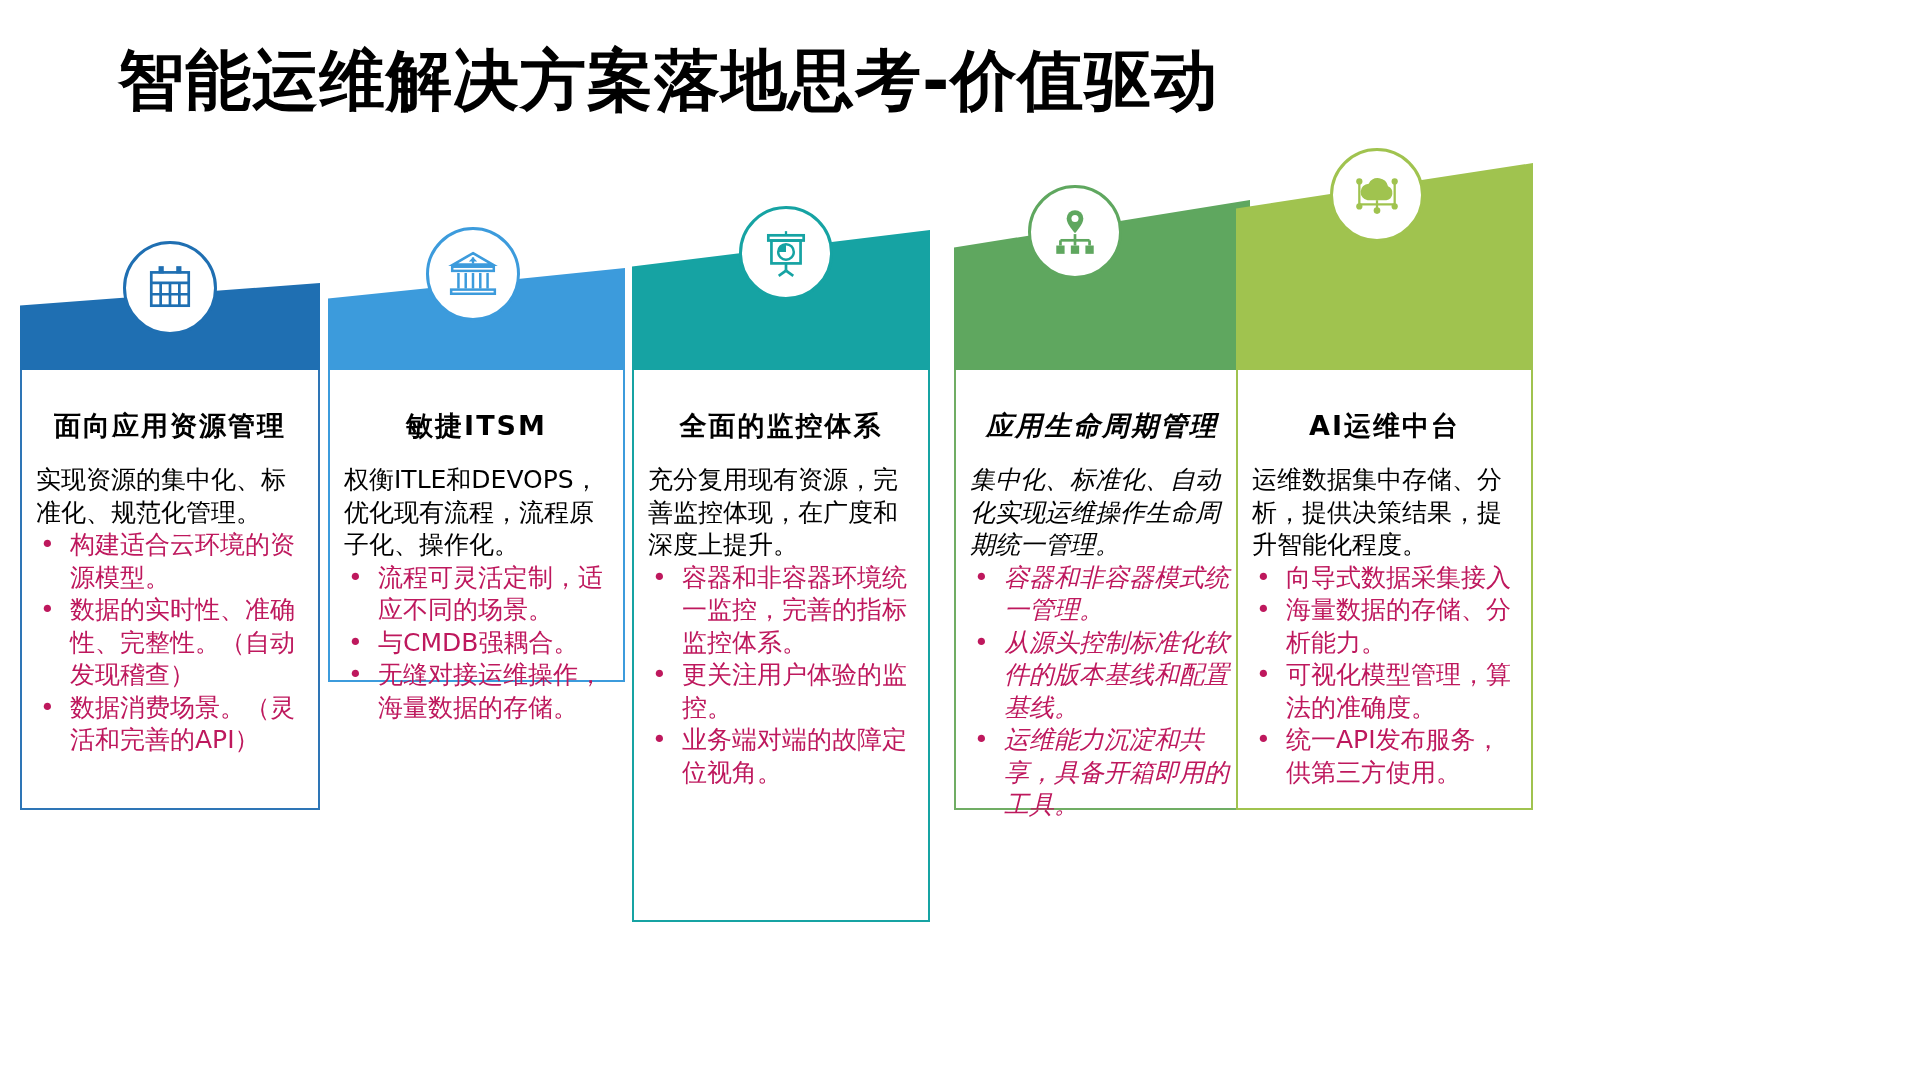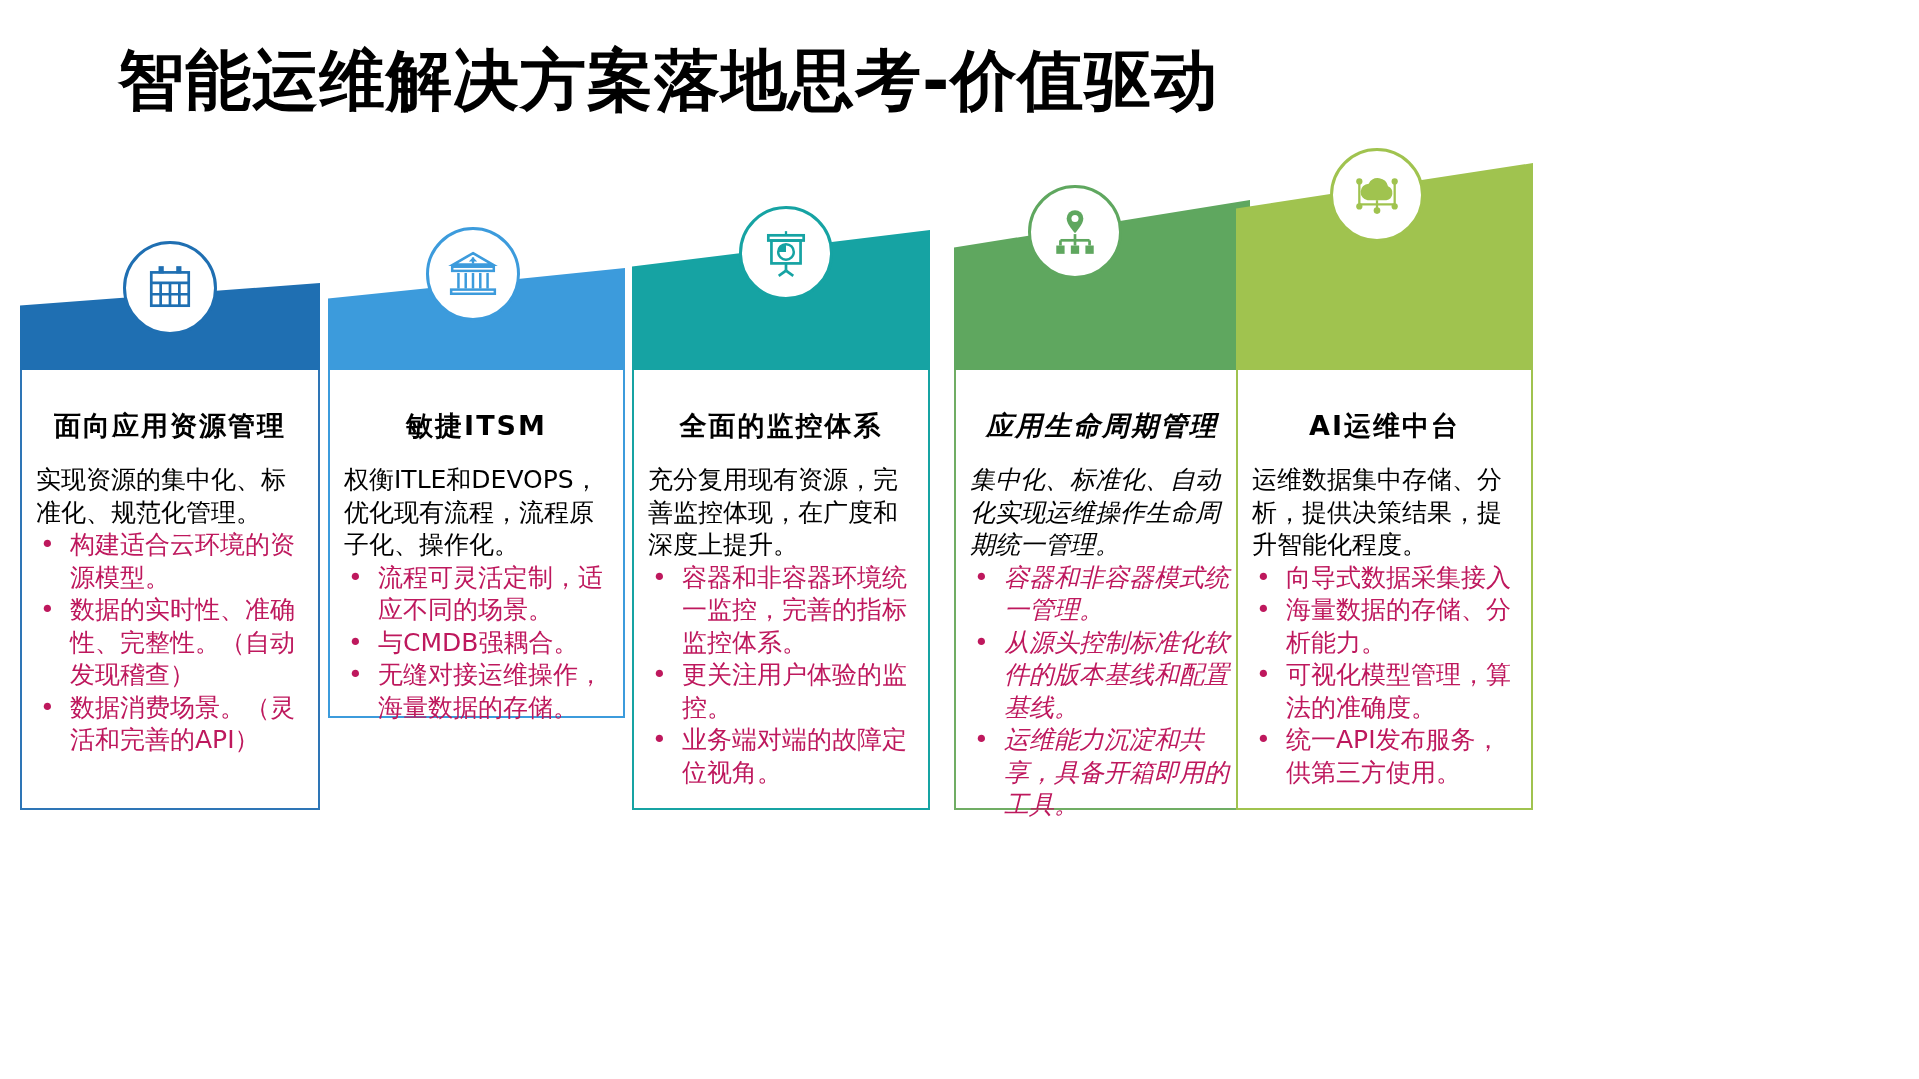--- a/index.html
+++ b/index.html
@@ -82,21 +82,21 @@
     <rect x="14" y="4" width="5" height="7" fill="currentColor"></rect>
     <rect x="31" y="4" width="5" height="7" fill="currentColor"></rect>
       </svg>
     </div>
     <div class="col" style="left: 328px; width: 297px;">
       <div class="cap" style="top: 268px; height: 102px;">
         <svg viewBox="0 0 297 102" preserveAspectRatio="none">
           <polygon points="0,30.6 297,0 297,102 0,102" fill="#3C9BDC"></polygon>
         </svg>
       </div>
-      <div class="body" style="top: 370px; height: 348px; border-color: rgb(60, 155, 220); padding: 38px 14px 12px;">
+      <div class="body" style="top: 370px; height: 312px; border-color: rgb(60, 155, 220); padding: 38px 14px 12px;">
         <div class="cardtitle">敏捷ITSM</div>
         <div class="intro" style="margin-top: 20px;">权衡ITLE和DEVOPS，优化现有流程，流程原子化、操作化。</div>
         <ul class="bul">
           <li>流程可灵活定制，适应不同的场景。</li>
           <li>与CMDB强耦合。</li>
           <li>无缝对接运维操作，海量数据的存储。</li>
         </ul>
       </div>
     </div>
     <div class="iconwrap" style="left: 426px; top: 227px; width: 94px; height: 94px; border: 3px solid rgb(60, 155, 220); color: rgb(60, 155, 220);">
@@ -112,21 +112,21 @@
     <line x1="39" y1="24" x2="39" y2="39" stroke="currentColor" stroke-width="2.4"></line>
     <rect x="4" y="40" width="42" height="4" fill="none" stroke="currentColor" stroke-width="2.4"></rect>
       </svg>
     </div>
     <div class="col" style="left: 632px; width: 298px;">
       <div class="cap" style="top: 230px; height: 140px;">
         <svg viewBox="0 0 298 140" preserveAspectRatio="none">
           <polygon points="0,36.4 298,0 298,140 0,140" fill="#16A3A3"></polygon>
         </svg>
       </div>
-      <div class="body" style="top: 370px; height: 440px; border-color: rgb(22, 163, 163); padding: 38px 14px 12px;">
+      <div class="body" style="top: 370px; height: 552px; border-color: rgb(22, 163, 163); padding: 38px 14px 12px;">
         <div class="cardtitle">全面的监控体系</div>
         <div class="intro" style="margin-top: 20px;">充分复用现有资源，完善监控体现，在广度和深度上提升。</div>
         <ul class="bul">
           <li>容器和非容器环境统一监控，完善的指标监控体系。</li>
           <li>更关注用户体验的监控。</li>
           <li>业务端对端的故障定位视角。</li>
         </ul>
       </div>
     </div>
     <div class="iconwrap" style="left: 739px; top: 206px; width: 94px; height: 94px; border: 3px solid rgb(22, 163, 163); color: rgb(22, 163, 163);">

